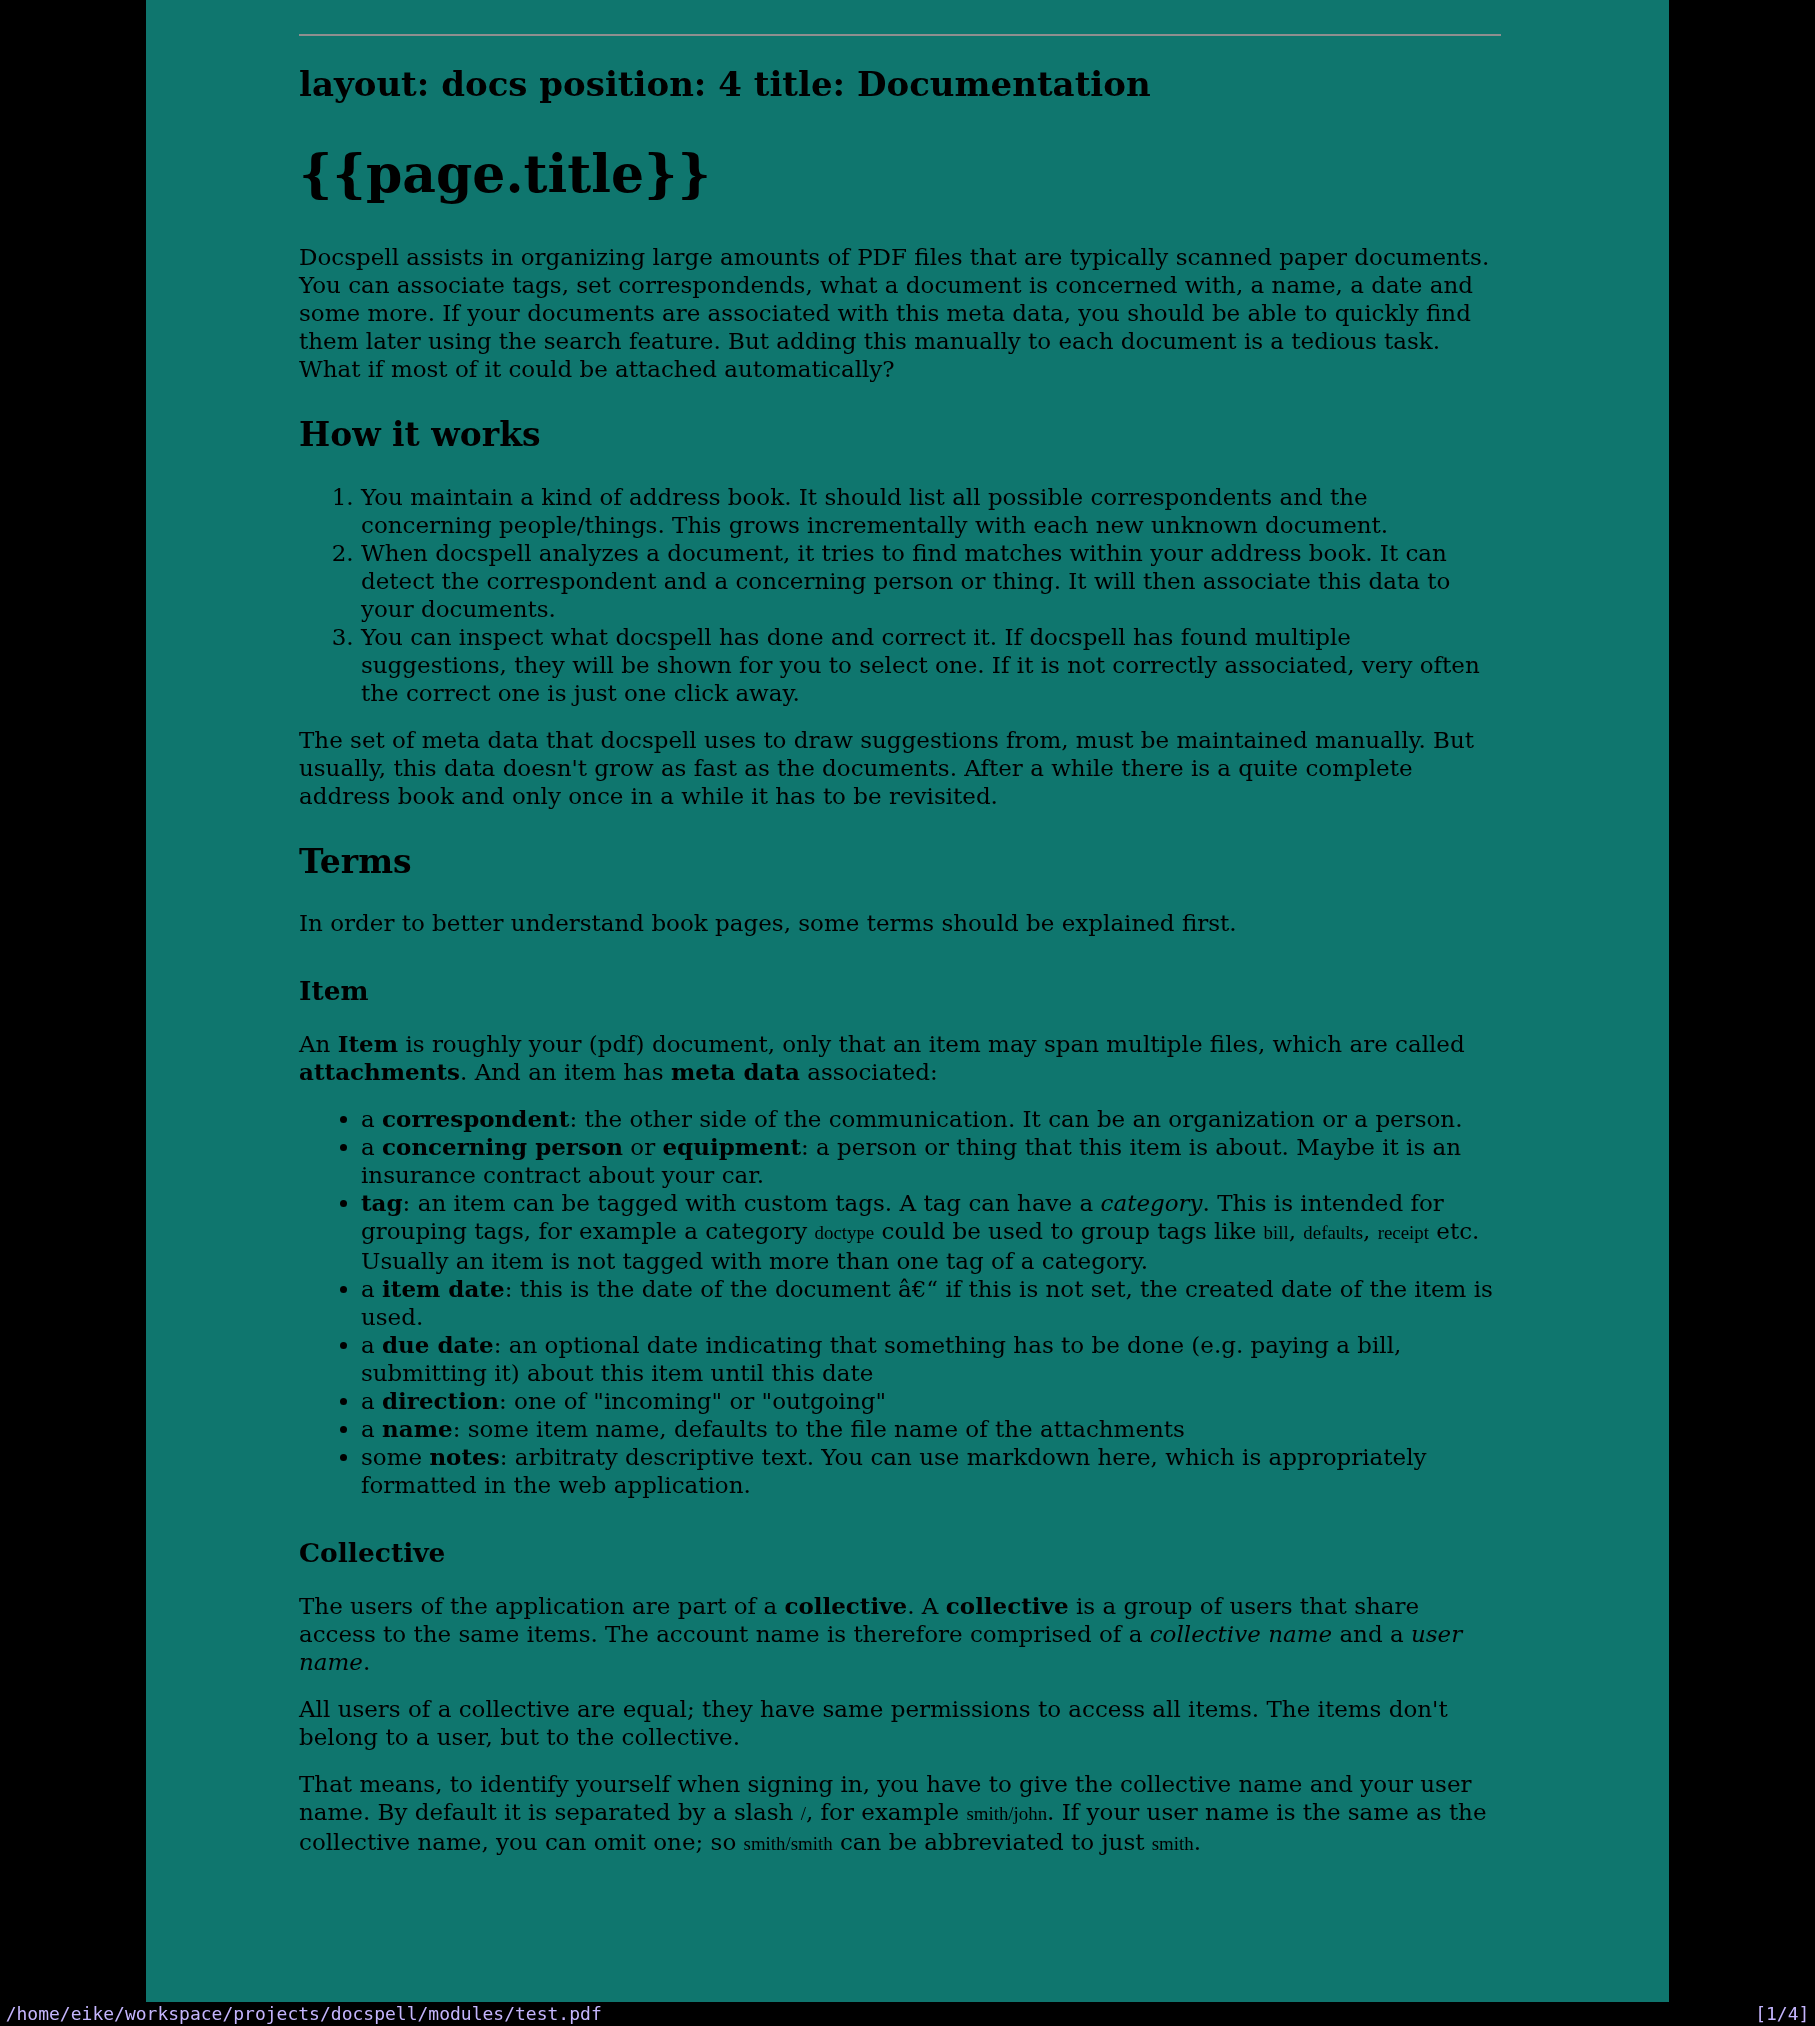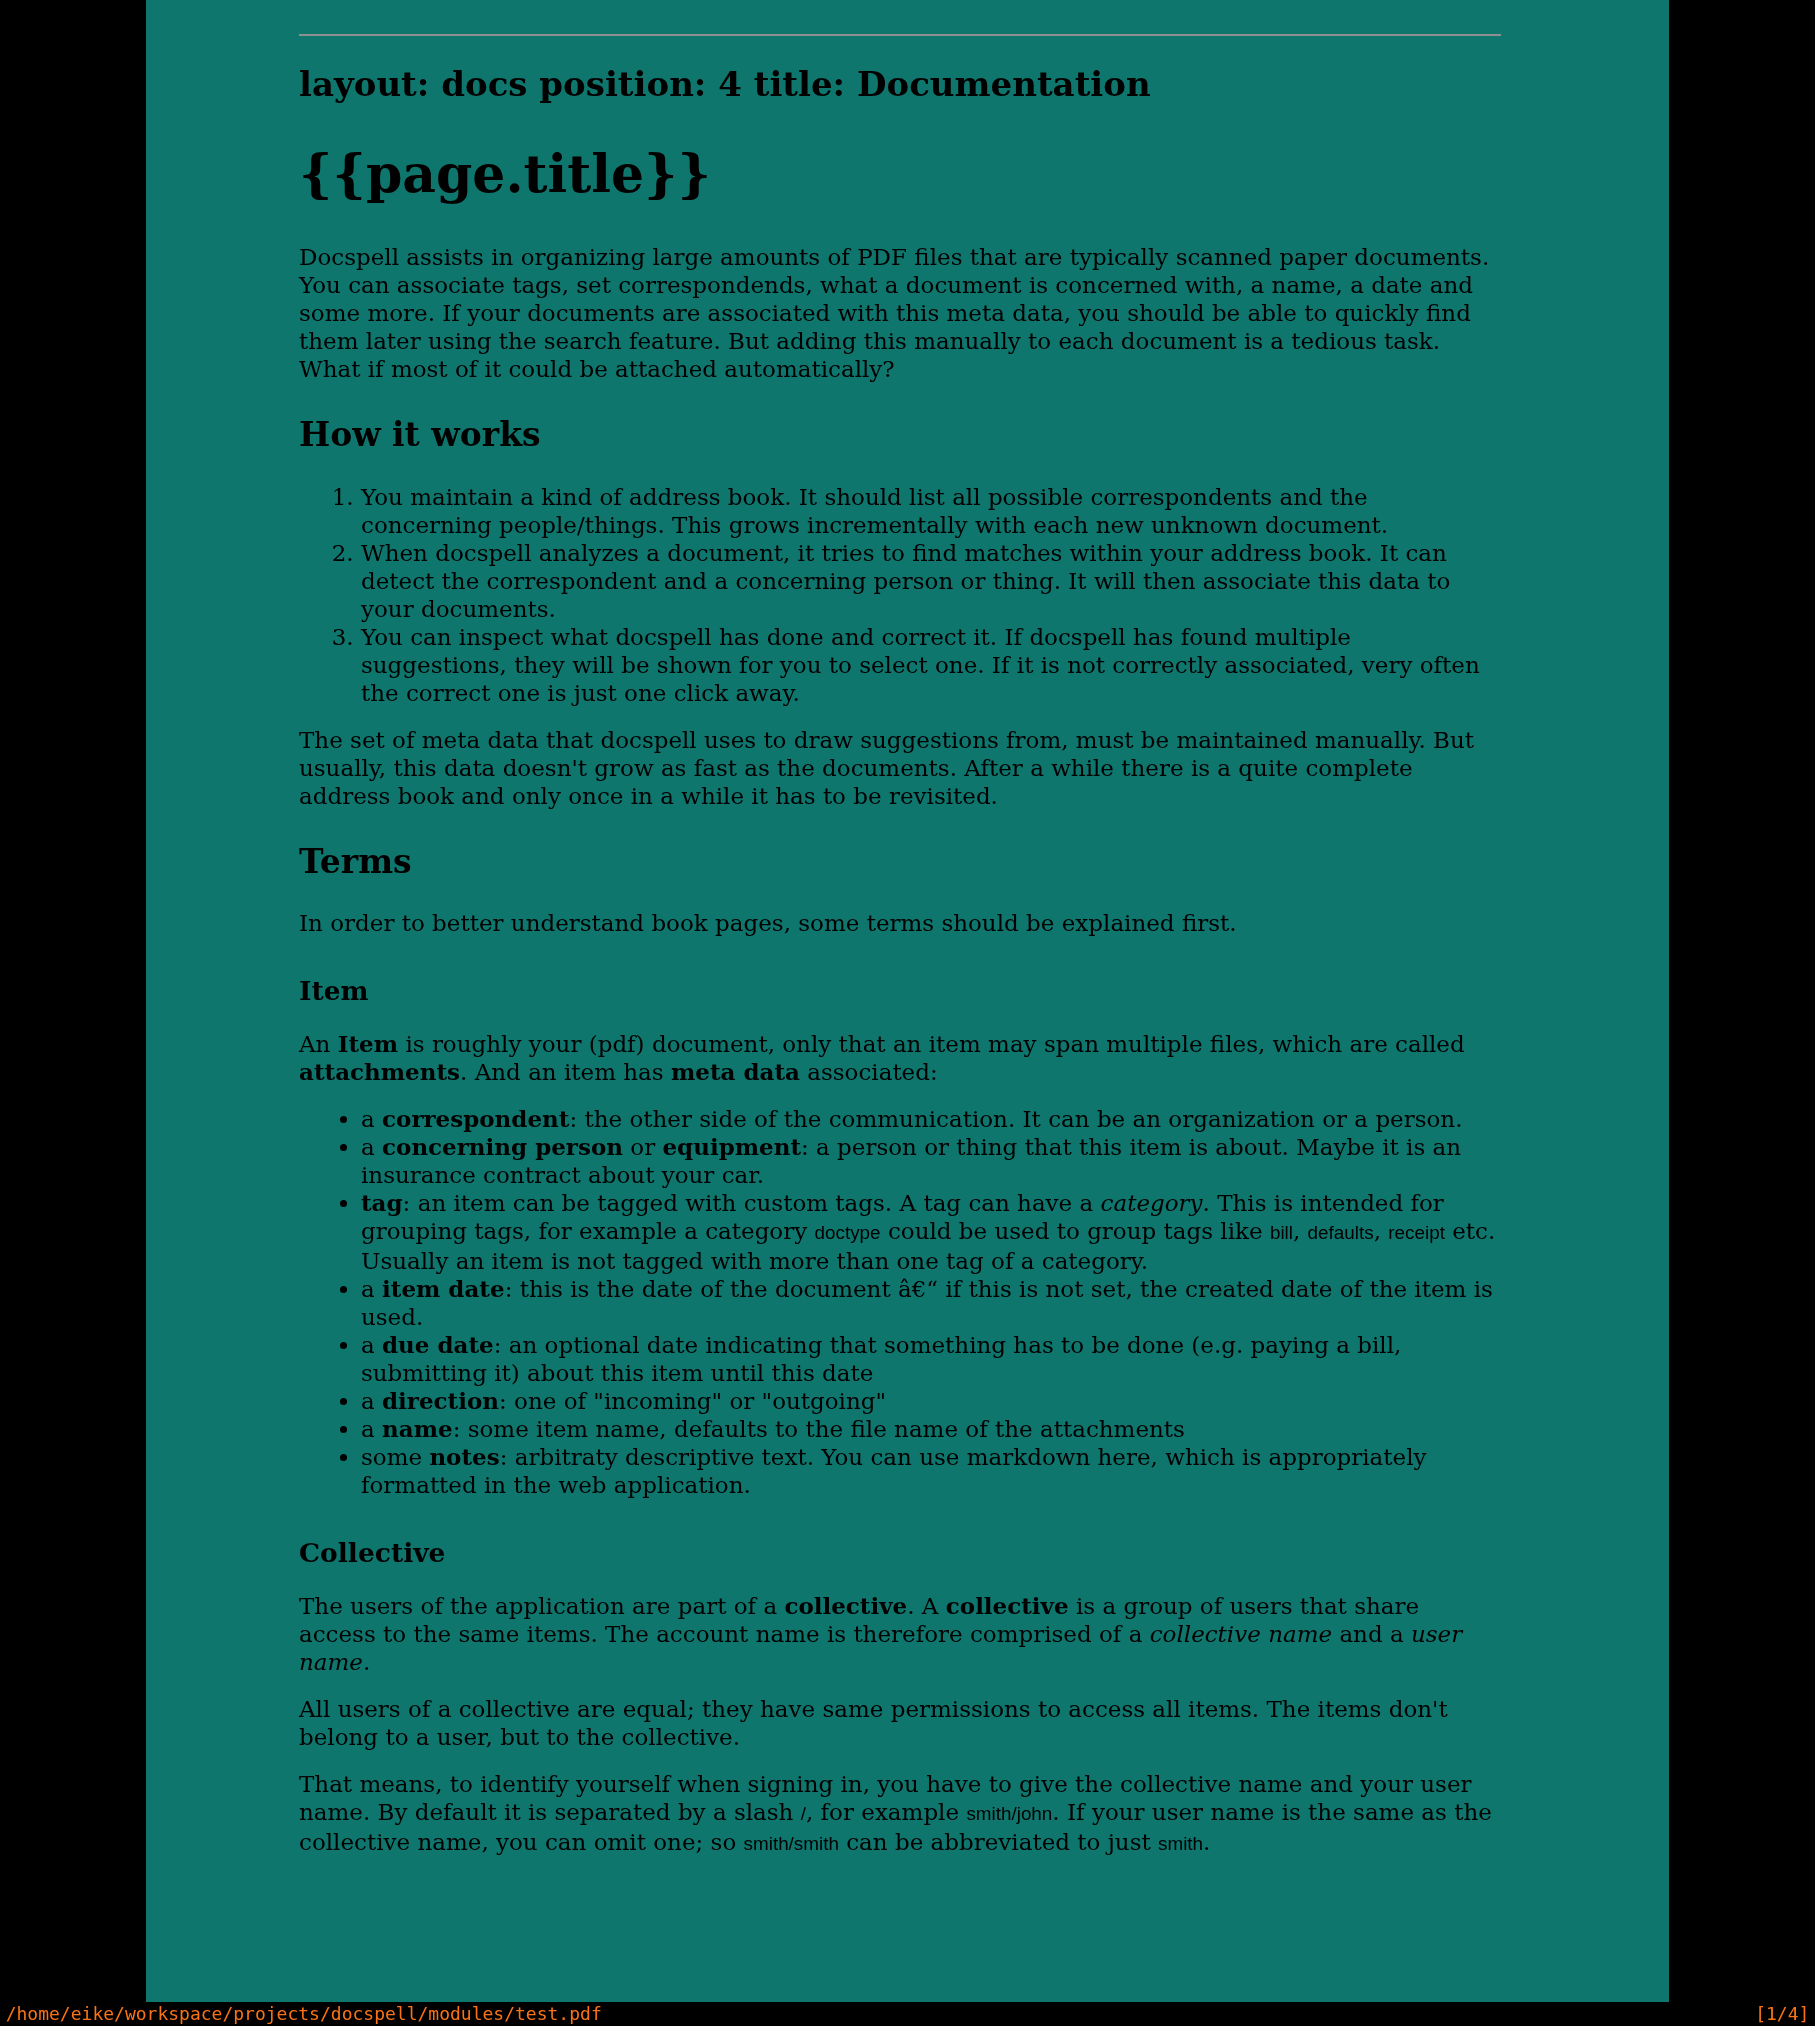--- a/index.html
+++ b/index.html
@@ -39,34 +39,34 @@
   .content h5 { font-size: 34px; margin: 28px 0 0 0; }
   .content h1 { font-size: 52px; margin: 38px 0 38px 0; }
   .content h2 { font-size: 33px; margin: 32px 0 28px 0; }
   .content h3 { font-size: 26.5px; margin: 38px 0 23px 0; }
   .content p  { margin: 19px 0; }
   .content ol, .content ul { margin: 19px 0; padding-left: 62px; }
   .content li { margin: 0; }
   .content em { font-style: italic; }
   .content strong { font-weight: bold; }
   .content code {
-    font-family: Liberation Sans, sans-serif;
+    font-family: Liberation Serif, serif;
     font-size: 0.82em;
     font-style: normal;
     font-weight: normal;
     margin-top: 24px;
   }
   .statusbar {
     position: absolute;
     left: 0;
     bottom: 0;
     width: 1815px;
     height: 24px;
     background: #000000;
-    color: #f97316;
+    color: #c4b5fd;
     font-family: "DejaVu Sans Mono", monospace;
     font-size: 18px;
     line-height: 24px;
     display: flex;
     justify-content: space-between;
     align-items: center;
     padding: 0 5.7px;
     box-sizing: border-box;
   }
 </style>

